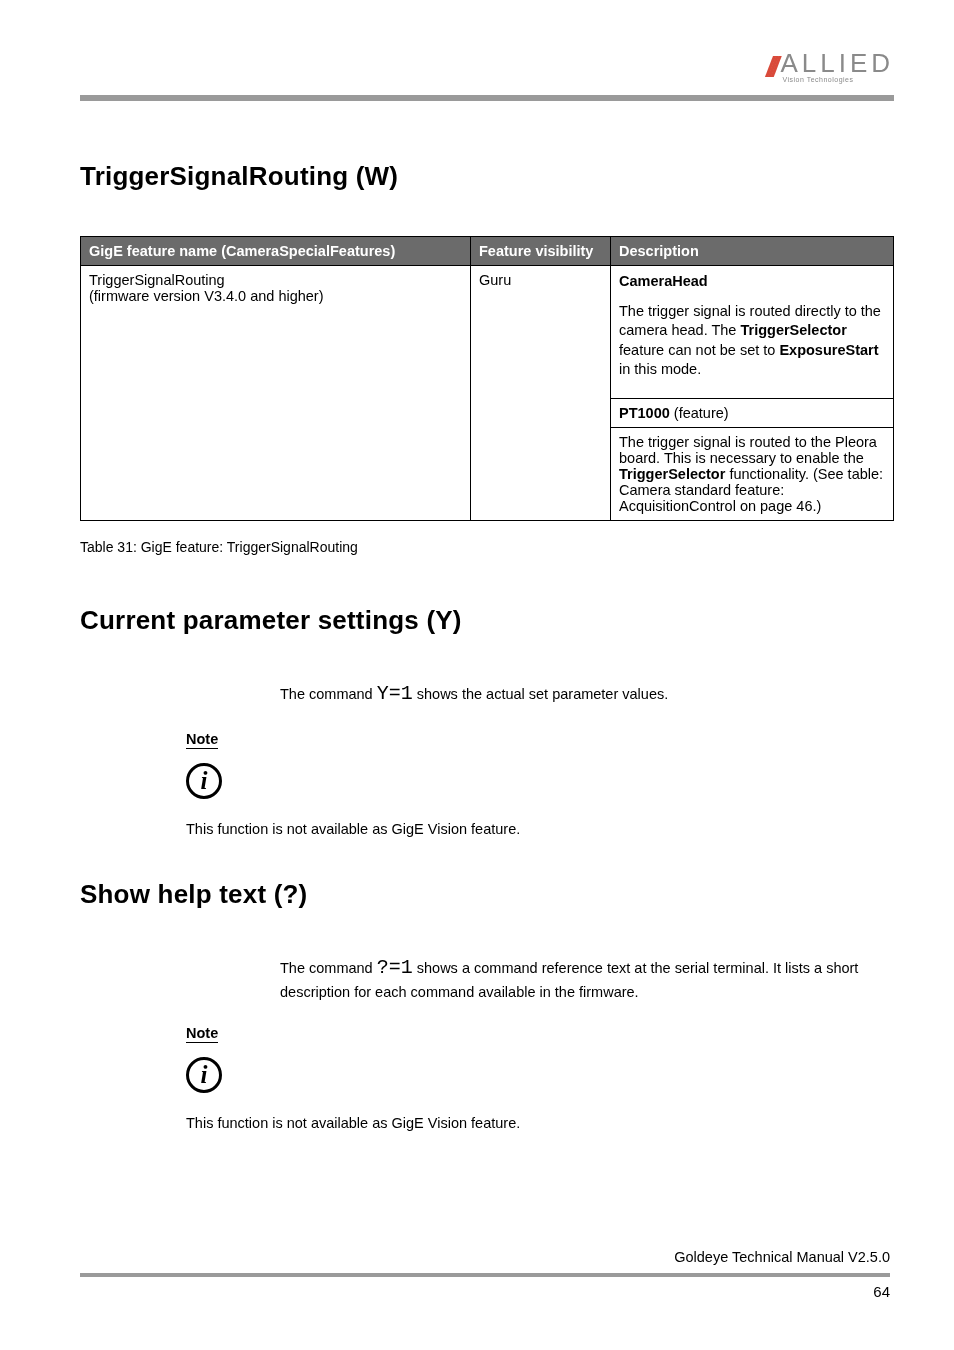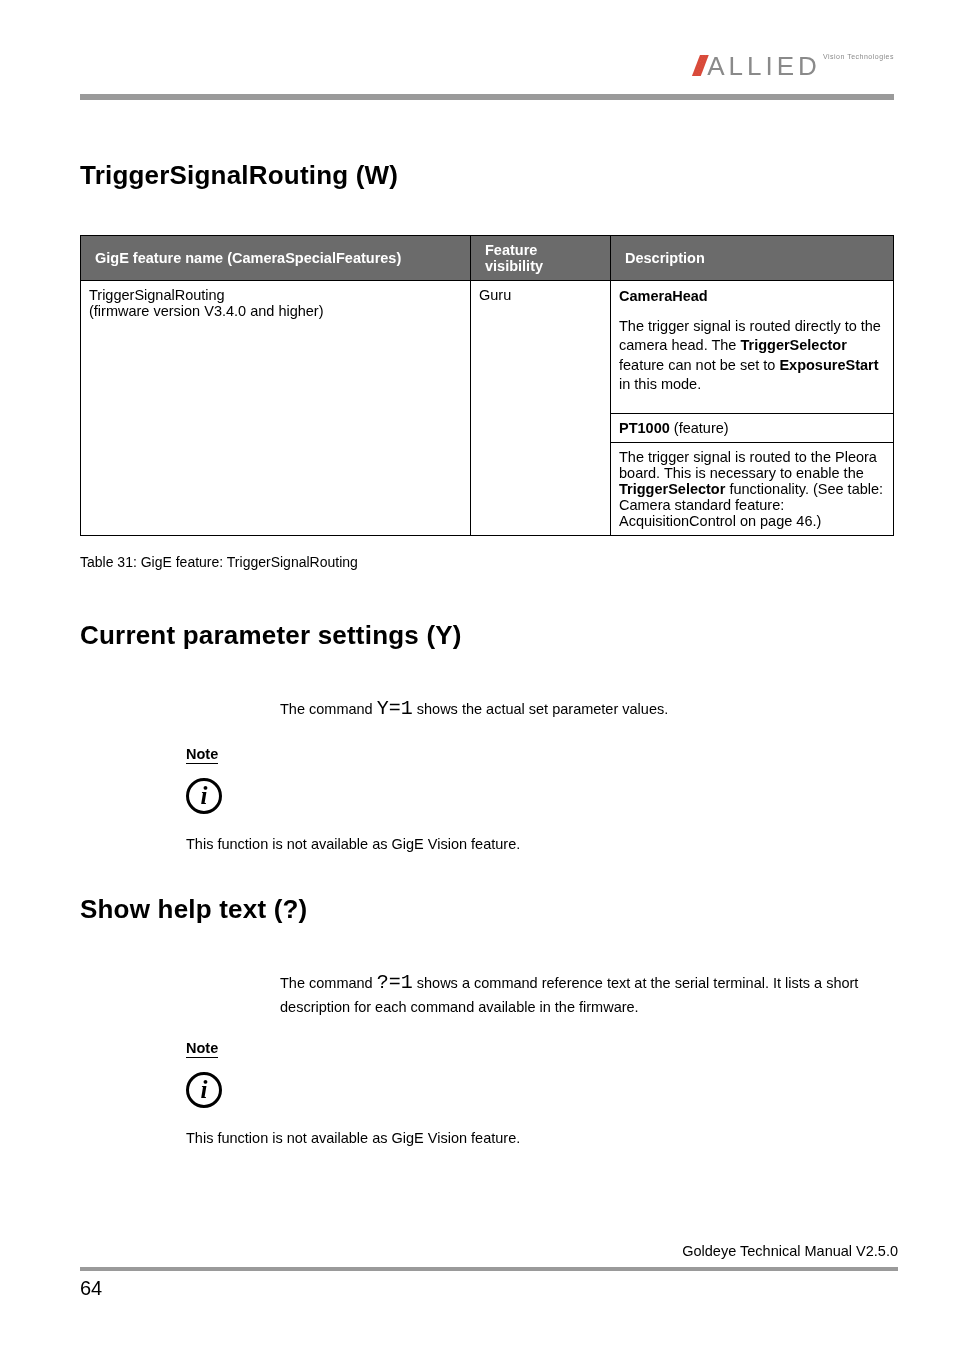--- a/index.html
+++ b/index.html
@@ -18,21 +18,21 @@
     margin-bottom: 12px;
   }
   .logo { display: flex; align-items: center; gap: 6px; }
   .logo-slash {
     color: #d94a3a;
     font-size: 28px;
     font-style: italic;
     font-weight: bold;
     letter-spacing: -5px;
   }
-  .logo-text-wrap { display: flex; flex-direction: row; line-height: 1; }
+  .logo-text-wrap { display: flex; flex-direction: column; line-height: 1; }
   .logo-main {
     color: #8a8a8a;
     font-size: 26px;
     letter-spacing: 4px;
     font-family: 'Arial Narrow', Arial, sans-serif;
   }
   .logo-sub {
     color: #8a8a8a;
     font-size: 7px;
     letter-spacing: 0.5px;
@@ -55,21 +55,21 @@
     width: 100%;
     border-collapse: collapse;
     font-size: 14.5px;
     margin-bottom: 18px;
   }
   table.feature th {
     background: #6b6b6b;
     color: #fff;
     text-align: left;
     font-weight: bold;
-    padding: 6px 14px;
+    padding: 6px 8px;
     border: 1px solid #000;
   }
   table.feature td {
     border: 1px solid #000;
     padding: 6px 8px;
     vertical-align: top;
   }
   table.feature .col1 { width: 390px; }
   table.feature .col2 { width: 140px; }
   .desc-block { margin-bottom: 10px; line-height: 1.35; }
@@ -121,35 +121,35 @@
   }
   .note-right {
     flex: 1;
     font-size: 14.5px;
     line-height: 1.4;
   }
   .footer {
     position: absolute;
     bottom: 50px;
     left: 80px;
-    right: 56px;
+    right: 64px;
   }
   .footer-text {
     text-align: right;
     font-size: 14.5px;
     margin-bottom: 8px;
   }
   .footer-rule {
     height: 4px;
     background: #9a9a9a;
     margin-bottom: 6px;
   }
   .page-num {
-    text-align: left;
-    font-size: 20px;
+    text-align: right;
+    font-size: 15px;
   }
 </style>
 </head>
 <body>
 
 <div class="header">
   <div class="logo">
     <span class="logo-slash">///</span>
     <span class="logo-text-wrap">
       <span class="logo-main">ALLIED</span>

